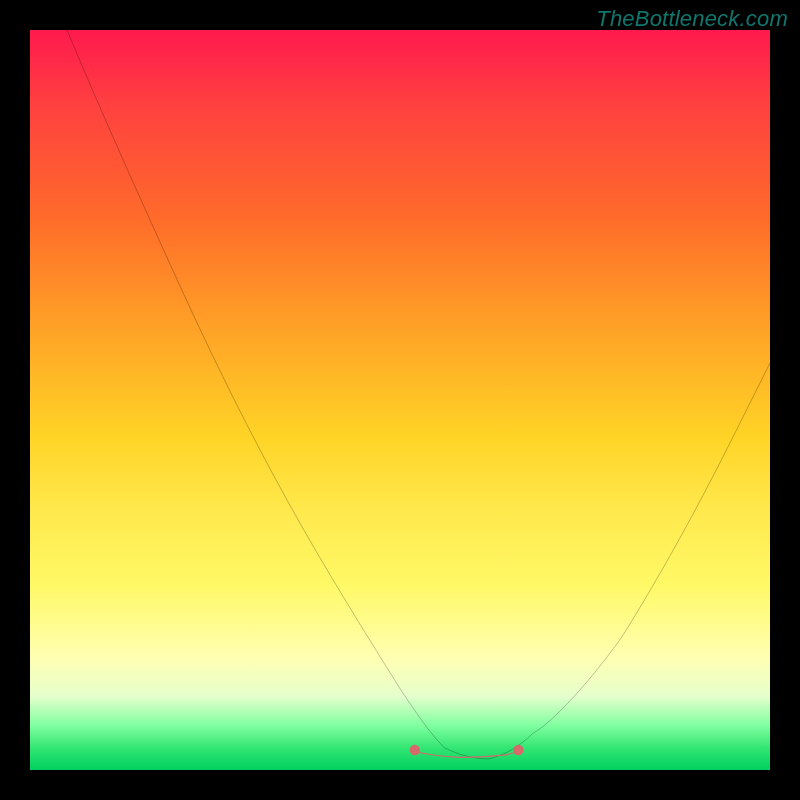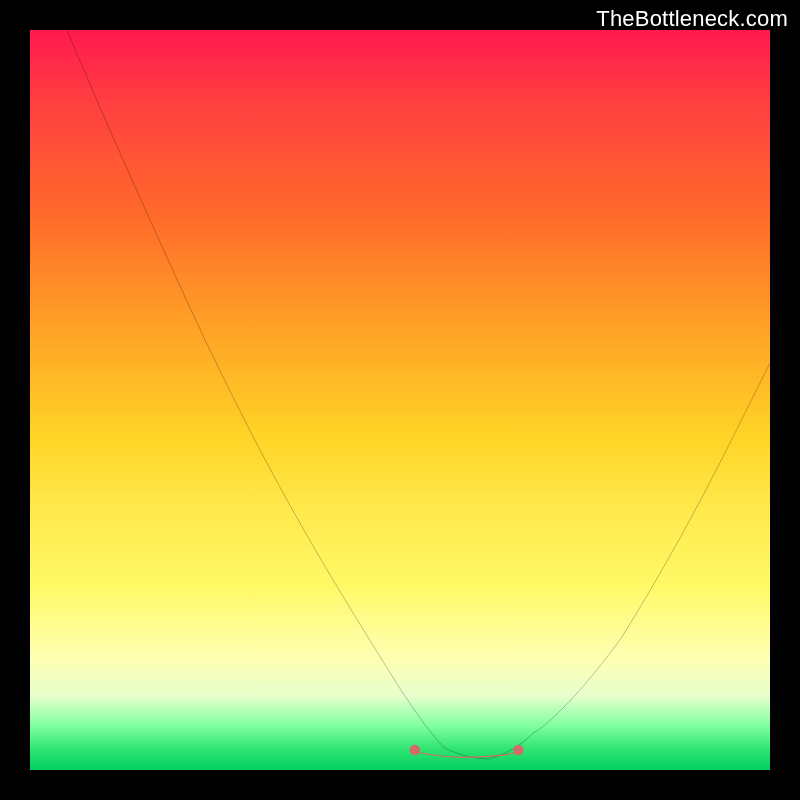--- a/index.html
+++ b/index.html
@@ -35,24 +35,25 @@
     position: absolute;
     left: 30px;
     top: 30px;
     width: 740px;
     height: 740px;
   }
   .watermark {
     position: absolute;
     top: 6px;
     right: 12px;
-    color: #ffffff;
+    color: #0f766e;
     font-size: 22px;
     font-weight: normal;
     letter-spacing: 0.2px;
+    font-style: italic;
   }
 </style>
 </head>
 <body>
 
 <div class="gradient-area"></div>
 
 <svg class="curve-svg" viewBox="0 0 100 100" preserveAspectRatio="none">
   <path d="M5,0 C10,12 15,23 20,34 C25,45 30,55 35,64 C40,73 45,81 50,89 C52,92 54,95 56,97 C58,98 60,98.5 62,98.5 C64,98 66,97 68,95 C70,94 75,89 80,82 C85,74 90,65 95,55 L100,45" fill="none" stroke="#000" stroke-width="0.25" vector-effect="non-scaling-stroke"></path>
   <path d="M52,97.5 C54,98 56,98.2 58,98.3 C60,98.3 62,98.2 64,98 C65,97.8 66,97.5 66,97.5" fill="none" stroke="#d46a6a" stroke-width="1.2" stroke-linecap="round" vector-effect="non-scaling-stroke"></path>

